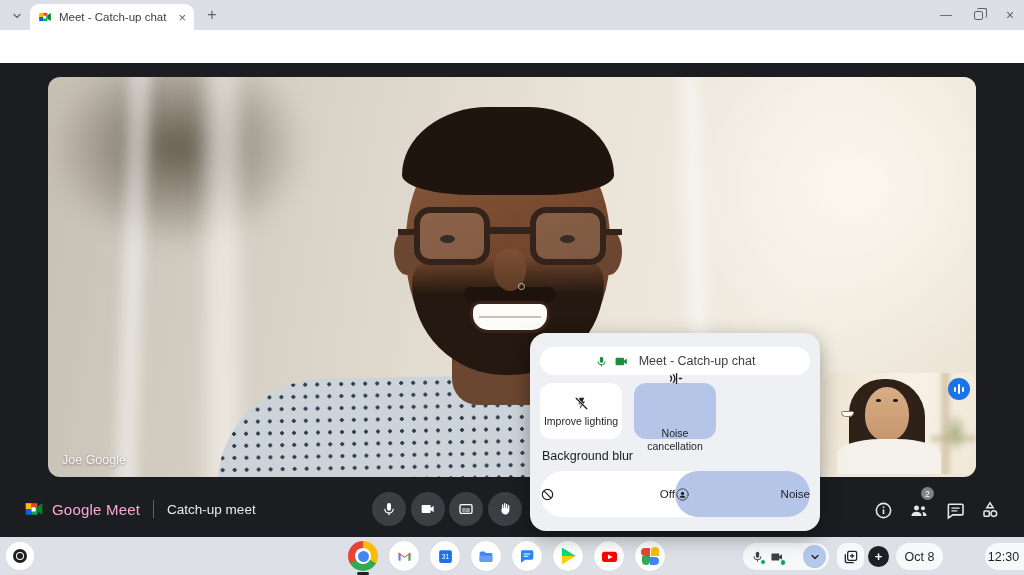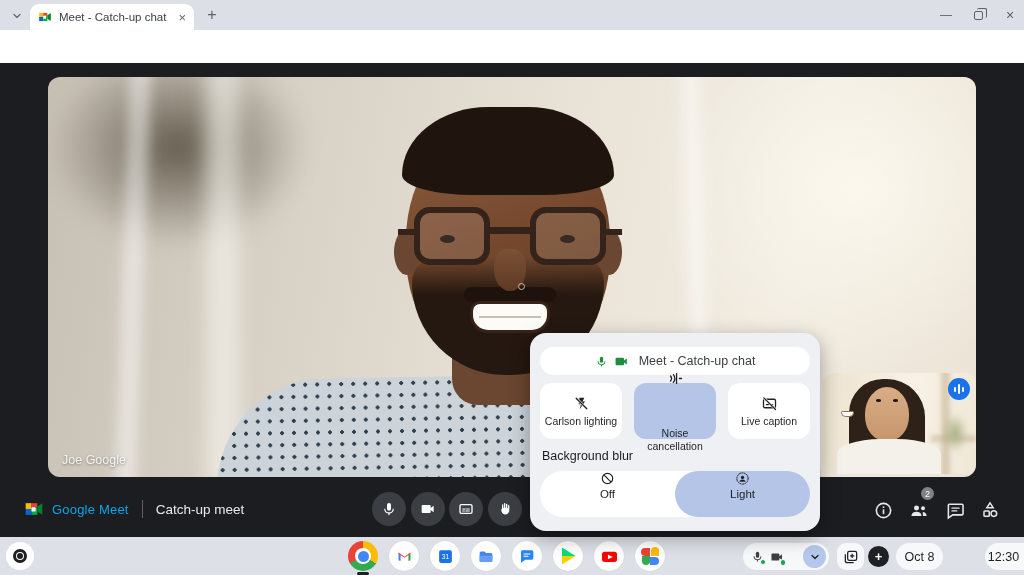--- a/index.html
+++ b/index.html
@@ -68,39 +68,39 @@
   .sv-hair { position:absolute; left:26px; top:6px; width:76px; height:100px; background:#2e2117; border-radius:34px 38px 14px 14px; }
   .sv-face { position:absolute; left:42px; top:14px; width:44px; height:54px; background:linear-gradient(#d8ad85,#c6966d); border-radius:50% 50% 46% 46%; }
   .sv-eye { position:absolute; top:26px; width:5px; height:2.6px; background:#241509; border-radius:50%; }
   .sv-smile { position:absolute; left:18px; top:38px; width:13px; height:6px; background:#fff; border-radius:2px 2px 6px 6px; border:1px solid #9c6a4a; }
   .sv-body { position:absolute; left:14px; top:66px; width:104px; height:36px; background:#f4f0ea; border-radius:42% 42% 0 0; }
   .sv-audio { position:absolute; left:125px; top:5px; width:22px; height:22px; border-radius:50%; background:#1a73e8; display:flex; align-items:center; justify-content:center; gap:2px; }
   .sv-audio i { display:block; width:2.2px; background:#fff; border-radius:2px; }
 
   
   .brand { position:absolute; left:24px; top:497px; height:24px; display:flex; align-items:center; gap:8px; }
-  .brand-name { font-size:13px; font-weight:500; color:#0ea5e9; letter-spacing:.2px; }
+  .brand-name { font-size:15px; font-weight:500; color:#f9a8d4; letter-spacing:.2px; }
   .brand-sep { width:1px; height:18px; background:#5f6368; margin:0 5px; }
   .meeting-title { font-size:13.5px; color:#e8eaed; }
   .ctl { position:absolute; top:492px; width:34px; height:34px; border-radius:50%; background:#3b3e43; display:flex; align-items:center; justify-content:center; }
   .rctl { position:absolute; top:498px; width:24px; height:24px; display:flex; align-items:center; justify-content:center; }
   .badge { position:absolute; left:921px; top:487px; min-width:13px; height:13px; border-radius:7px; background:#7d8287; color:#fff; font-size:9px; display:flex; align-items:center; justify-content:center; padding:0 2px; }
 
   
   .panel { position:absolute; left:530px; top:333px; width:290px; height:198px; background:#eff0f4; border-radius:16px;
     box-shadow:0 6px 20px rgba(0,0,0,.35); z-index:5; }
   .panel-pill { position:absolute; left:10px; top:14px; width:270px; height:28px; background:#fff; border-radius:14px;
     display:flex; align-items:center; justify-content:center; gap:6px; }
   .panel-pill-title { font-size:12.5px; color:#3c4043; margin-left:4px; }
   .toggle { position:absolute; top:50px; width:82px; height:56px; background:#fff; border-radius:12px; display:flex; flex-direction:column; align-items:center; justify-content:center; gap:3px; text-align:center; }
   .toggle.selected { background:#b4c5e8; }
   .toggle-label { font-size:10.5px; line-height:12.5px; color:#1f2023; }
   .panel-section { position:absolute; left:12px; top:116px; font-size:12.5px; font-weight:500; color:#1b1c1f; }
   .seg-wrap { position:absolute; left:10px; top:138px; width:270px; height:46px; background:#fff; border-radius:23px; display:flex; }
-  .seg { flex:1; display:flex; flex-direction:column; align-items:center; justify-content:flex-start; gap:2px; border-radius:23px; }
+  .seg { flex:1; display:flex; align-items:center; justify-content:space-between; gap:2px; border-radius:23px; }
   .seg.selected { background:#b4c5e8; }
   .seg-label { font-size:11.5px; color:#1f2023; }
 
   
   .shelf { position:absolute; left:0; top:537px; width:1024px; height:38px; background:#dde0e6; }
   .launcher { position:absolute; left:6px; top:542px; width:28px; height:28px; border-radius:50%; background:#fff; display:flex; align-items:center; justify-content:center; }
   .launcher i { display:block; width:14px; height:14px; border:3px solid #1f2023; border-radius:50%; position:relative; }
   .launcher i::after { content:""; position:absolute; left:1px; top:1px; width:6px; height:6px; background:#1f2023; border-radius:50%; }
   .app { position:absolute; top:541px; width:30px; height:30px; border-radius:50%; background:#fff; display:flex; align-items:center; justify-content:center; box-shadow:0 0 1px rgba(0,0,0,.15); }
   .app-underline { position:absolute; left:357px; top:572px; width:12px; height:2.5px; border-radius:2px; background:#1f2023; }
@@ -326,43 +326,32 @@
     </div>
 
     <div class="toggle" style="left:10px;">
       <span class="icon-wrap">
         <svg width="17" height="17" viewBox="0 0 24 24">
             <path d="M9 4h7l-2.6 5.2H17L9.5 20l1.8-7H8z" fill="#202124"></path>
             <path d="M4.5 4.5l15 15" stroke="#eff0f4" stroke-width="3.6"></path>
             <path d="M4.5 4.5l15 15" stroke="#202124" stroke-width="1.8" stroke-linecap="round"></path>
           </svg>
       </span>
-      <span class="toggle-label">Carlson lighting</span>
+      <span class="toggle-label">Improve lighting</span>
     </div>
     <div class="toggle selected" style="left:104px;gap:40px;">
       <span class="icon-wrap">
         <svg width="17" height="17" viewBox="0 0 24 24" stroke="#202124" stroke-width="1.8" fill="none" stroke-linecap="round">
             <path d="M5 8.5c1.7 2 1.7 5 0 7"></path>
             <path d="M9 6.5c2.5 3.2 2.5 7.8 0 11"></path>
             <path d="M13.5 5v14"></path>
             <path d="M17.5 12h3"></path>
           </svg>
       </span>
       <span class="toggle-label">Noise cancellation</span>
-    </div>
-    <div class="toggle" style="left:198px;">
-      <span class="icon-wrap">
-        <svg width="17" height="17" viewBox="0 0 24 24">
-            <rect x="3.5" y="6" width="17" height="12" rx="2" fill="none" stroke="#202124" stroke-width="1.8"></rect>
-            <path d="M7.5 13.5h3.5M13 13.5h3.5" stroke="#202124" stroke-width="1.6" stroke-linecap="round"></path>
-            <path d="M4 4l16.5 16.5" stroke="#eff0f4" stroke-width="3.4"></path>
-            <path d="M4 4l16.5 16.5" stroke="#202124" stroke-width="1.8" stroke-linecap="round"></path>
-          </svg>
-      </span>
-      <span class="toggle-label">Live caption</span>
     </div>
 
     <div class="panel-section">Background blur</div>
 
     <div class="seg-wrap">
       <div class="seg">
         <span class="icon-wrap">
           <svg width="15" height="15" viewBox="0 0 24 24">
               <circle cx="12" cy="12" r="8.3" fill="none" stroke="#202124" stroke-width="1.9"></circle>
               <path d="M6.3 6.3l11.4 11.4" stroke="#202124" stroke-width="1.9"></path>
@@ -371,21 +360,21 @@
         <span class="seg-label">Off</span>
       </div>
       <div class="seg selected">
         <span class="icon-wrap">
           <svg width="15" height="15" viewBox="0 0 24 24">
               <circle cx="12" cy="12" r="9" fill="none" stroke="#202124" stroke-width="1.6" stroke-dasharray="2 2" stroke-linecap="round"></circle>
               <circle cx="12" cy="10.2" r="2.6" fill="#202124"></circle>
               <path d="M7.2 17c.7-2.3 2.5-3.6 4.8-3.6s4.1 1.3 4.8 3.6z" fill="#202124"></path>
             </svg>
         </span>
-        <span class="seg-label">Light</span>
+        <span class="seg-label">Noise</span>
       </div>
     </div>
   </div>
 
   <div class="shelf"></div>
 
   <div class="launcher">
       <i></i>
     </div>
 

